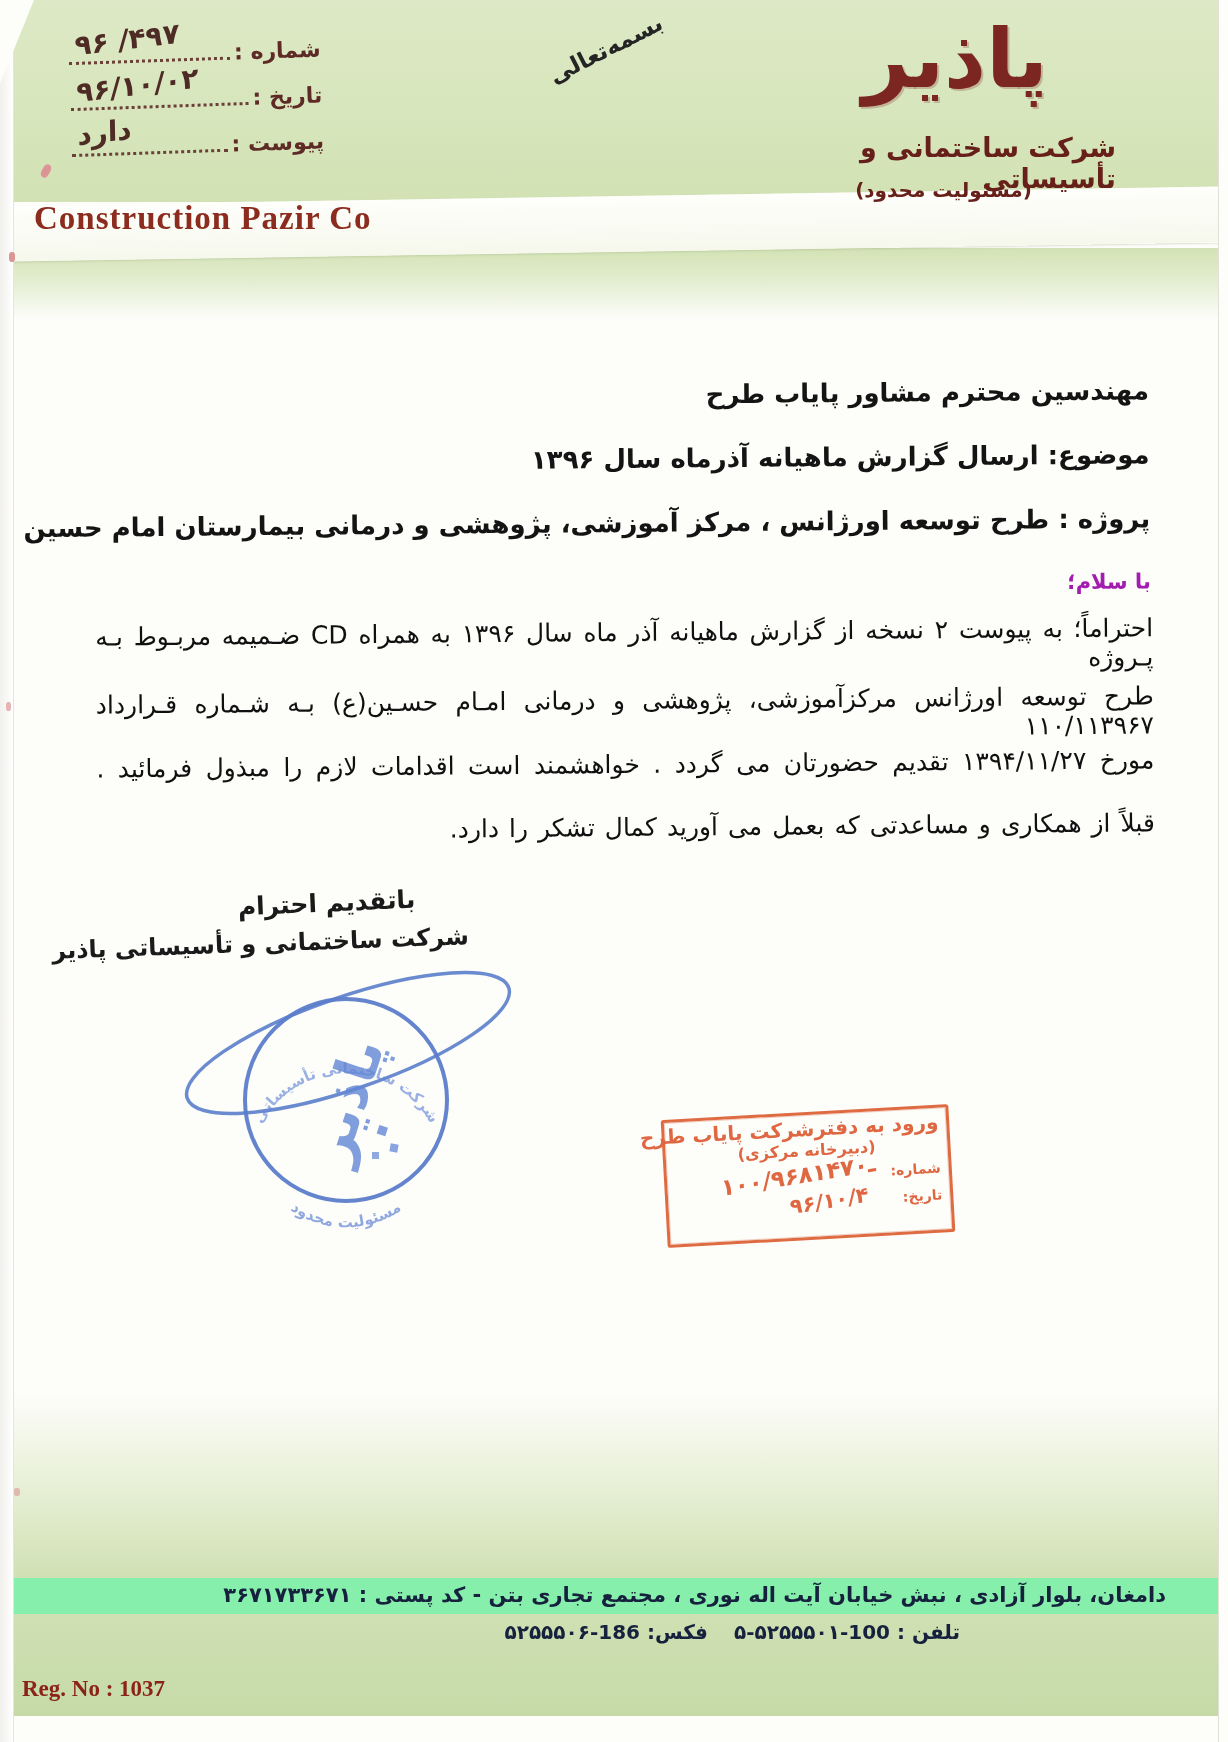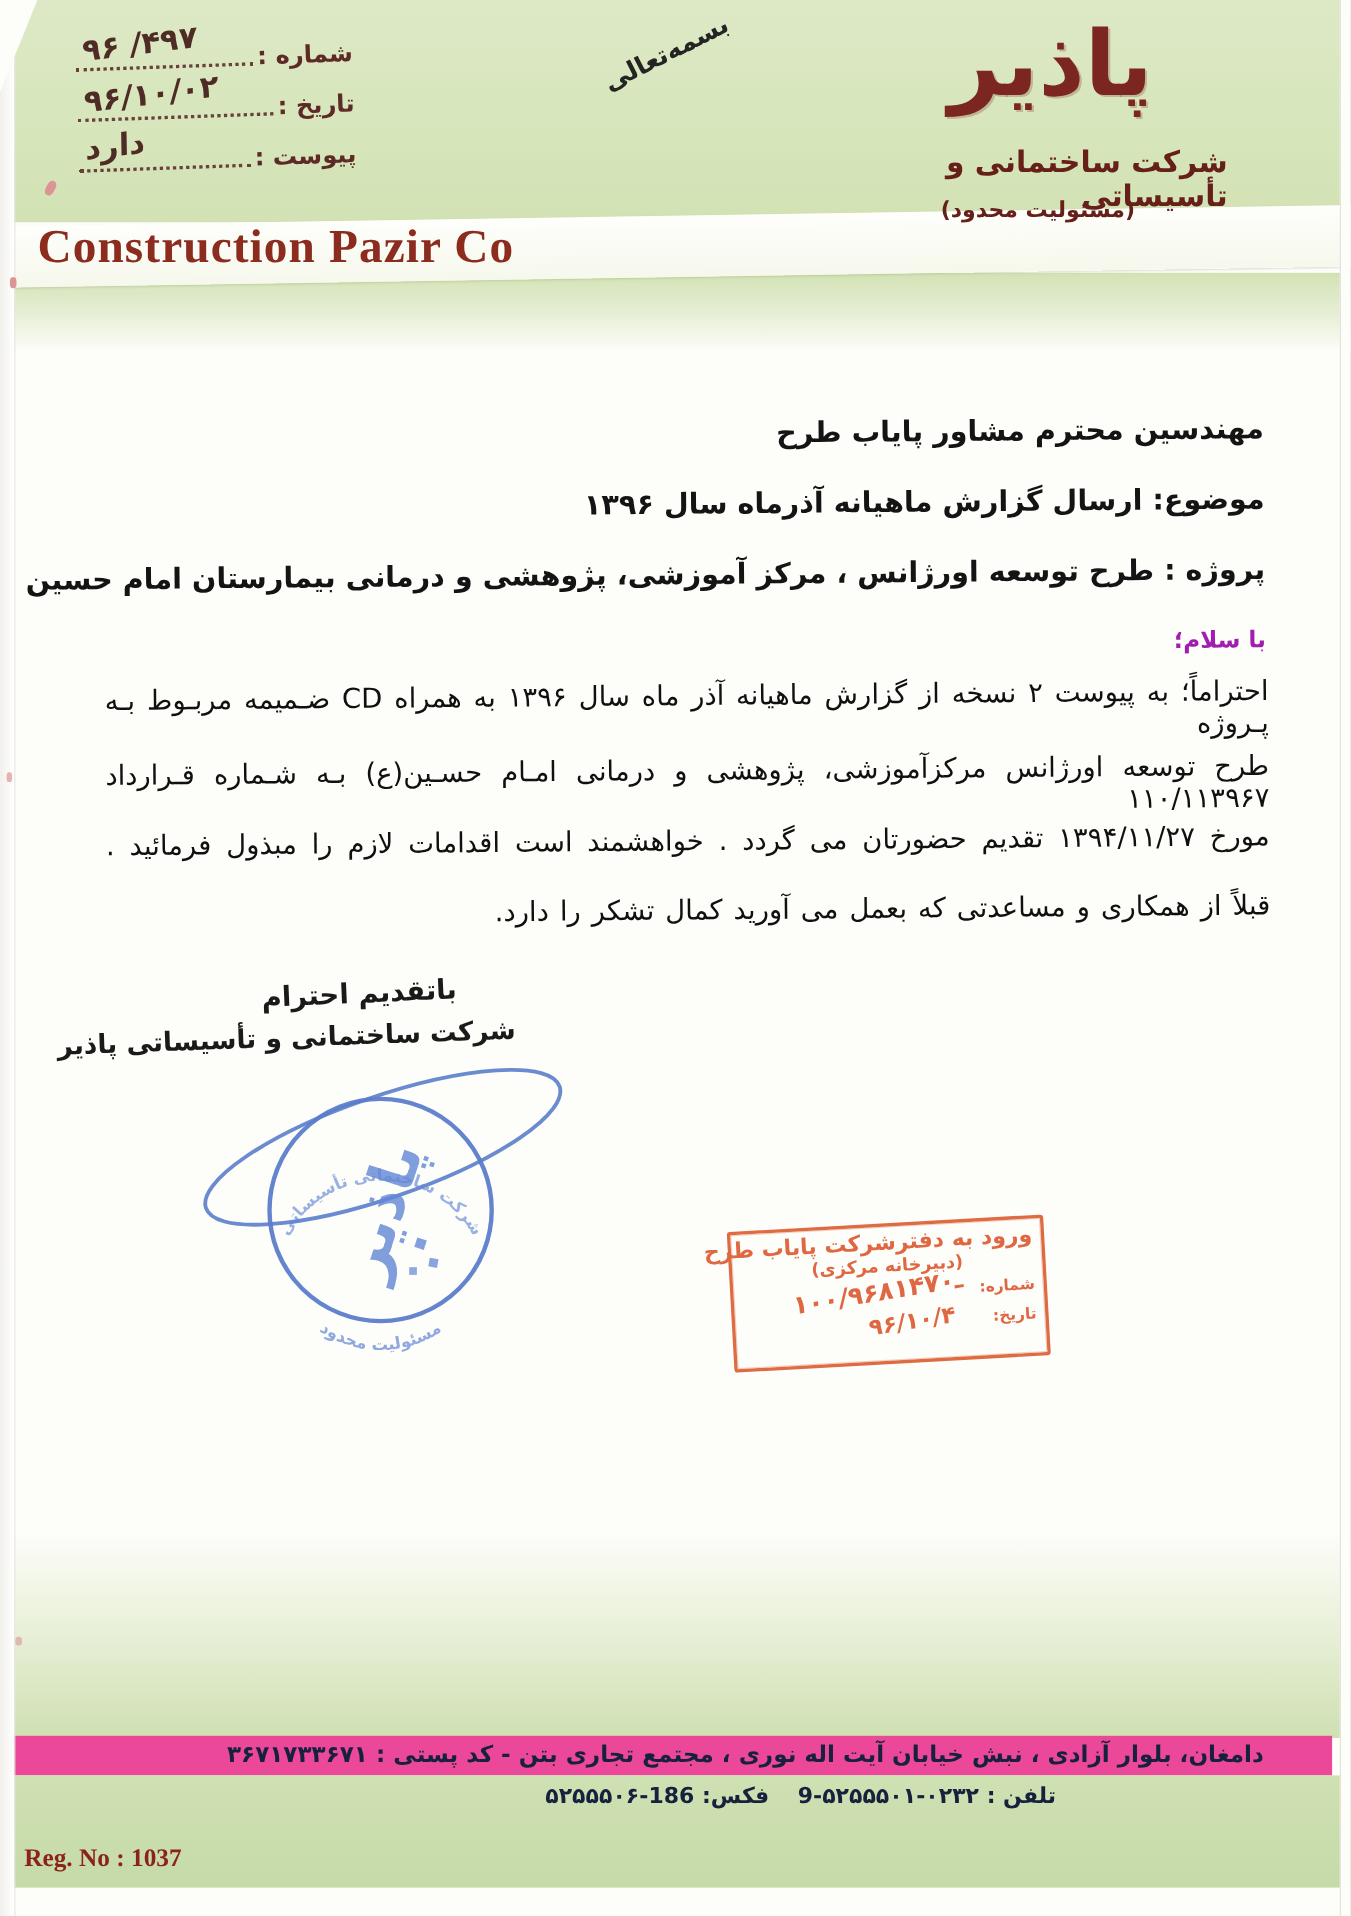--- a/index.html
+++ b/index.html
@@ -7,21 +7,21 @@
     position:relative;width:1228px;height:1742px;margin:0 auto;
     background:#fdfdfa;overflow:hidden;
     font-family:"DejaVu Sans",sans-serif;color:#1a1a1a;
   }
   .abs{position:absolute;}
 
   
   .hdr-green{left:0;right:0;top:0;height:202px;background:linear-gradient(180deg,#dde9c6 0%,#d6e5ba 65%,#d2e2b4 100%);}
   .hdr-fade{left:0;right:0;top:248px;height:72px;background:linear-gradient(180deg,#d3e2b5 0%,#e3edd0 45%,#fdfdfa 100%);}
   .hdr-white-band{left:-14px;right:-14px;top:196px;height:56px;background:linear-gradient(180deg,#fefefb 0%,#f6f8ec 100%);transform:rotate(-0.9deg);box-shadow:0 1px 2px rgba(120,140,90,.25);}
-  .latin-name{left:34px;top:200px;font-family:"Liberation Serif",serif;font-size:43px;font-weight:bold;color:#8b2c1e;letter-spacing:1px;z-index:5;}
+  .latin-name{left:34px;top:200px;font-family:"Liberation Serif",serif;font-size:33px;font-weight:bold;color:#8b2c1e;letter-spacing:1px;z-index:5;}
   .logo-fa{top:12px;right:128px;width:290px;text-align:center;font-size:82px;font-weight:bold;color:#7c2621;text-shadow:2px 2px 0 rgba(124,38,33,.25);line-height:1.15;}
   .company-line{top:132px;right:112px;width:345px;text-align:right;font-size:27px;font-weight:bold;color:#662019;direction:rtl;}
   .liability{top:178px;right:112px;width:345px;text-align:center;font-size:20px;font-weight:bold;color:#662019;direction:rtl;}
   .bismillah{left:544px;top:36px;transform:rotate(-27deg);font-size:23px;font-weight:bold;color:#242424;letter-spacing:1px;direction:rtl;}
 
   .hdr-fields{top:20px;left:56px;width:266px;transform:rotate(-2deg);}
   .f-row{position:relative;direction:rtl;display:flex;align-items:flex-end;height:46px;}
   .f-label{font-size:22px;font-weight:bold;color:#5d2a26;white-space:nowrap;}
   .f-dots{flex:1;border-bottom:3px dotted #6b4038;margin:0 4px 5px 14px;position:relative;height:10px;}
   .f-value{position:absolute;bottom:4px;left:6px;font-size:28px;font-weight:bold;color:#4e2b24;white-space:nowrap;transform:rotate(-5deg) skewX(-6deg);direction:ltr;}
@@ -43,21 +43,21 @@
   .r-line1{text-align:center;font-size:20px;font-weight:bold;white-space:nowrap;direction:rtl;}
   .r-line2{text-align:center;font-size:16px;font-weight:bold;direction:rtl;}
   .r-row{direction:rtl;display:flex;align-items:center;margin-top:2px;}
   .r-label{font-size:14px;font-weight:bold;white-space:nowrap;}
   .r-val{direction:ltr;font-weight:bold;white-space:nowrap;margin-left:auto;margin-right:14px;transform:rotate(-6deg) skewX(-6deg);}
   .r-val-num{font-size:23px;}
   .r-val-date{font-size:21px;margin-right:34px;}
 
   
   .ftr-grad{left:0;right:0;top:1392px;height:188px;background:linear-gradient(180deg,rgba(253,253,250,0) 0%,#eaf1da 45%,#cfe0b2 100%);}
-  .ftr-white{left:0;right:17px;top:1578px;height:36px;background:#ec4899;padding-left:24px;}
+  .ftr-white{left:0;right:0;top:1578px;height:36px;background:#86efac;padding-left:24px;}
   .ftr-address{line-height:34px;text-align:right;padding-right:62px;font-size:21px;font-weight:bold;color:#16213e;direction:rtl;white-space:nowrap;}
   .ftr-green2{left:0;right:0;top:1614px;height:102px;background:linear-gradient(180deg,#cfe0b2 0%,#c6daa8 100%);}
   .ftr-phone{position:absolute;top:6px;right:268px;direction:rtl;display:flex;gap:26px;font-size:20px;font-weight:bold;color:#16213e;white-space:nowrap;}
   .ftr-reg{position:absolute;top:34px;left:22px;font-family:"Liberation Serif",serif;font-size:23px;font-weight:bold;color:#8c2318;margin-top:28px;}
   .ftr-email{position:absolute;top:58px;left:8px;font-family:"Liberation Serif",serif;font-size:33px;font-weight:bold;color:#eef3de;letter-spacing:1px;
     text-shadow:2.5px 2.5px 0 #693228,1px 1px 0 #7c4a3c,-1px -1px 1px #9a6a5a;white-space:nowrap;}
 
   
   .edge-left{left:0;top:0;bottom:0;width:13px;background:linear-gradient(90deg,#f1f0ec,#ffffff);border-right:1px solid #e7e5df;z-index:40;}
   .edge-right{right:0;top:0;bottom:0;width:9px;background:#fdfdfa;border-left:1px solid #e2e0d9;z-index:40;}
@@ -146,21 +146,21 @@
       <span class="r-val r-val-date">۹۶/۱۰/۴</span>
     </div>
   </div>
 
   <div class="abs ftr-grad"></div>
   <div class="abs ftr-white">
     <div class="ftr-address">دامغان، بلوار آزادی ، نبش خیابان آیت اله نوری ، مجتمع تجاری بتن - کد پستی : ۳۶۷۱۷۳۳۶۷۱</div>
   </div>
   <div class="abs ftr-green2">
     <div class="ftr-phone">
-      <span>تلفن : ۰۲۳۲-۵۲۵۵۵۰۱-9</span>
+      <span>تلفن : 100-۵۲۵۵۵۰۱-۵</span>
       <span>فکس: 186-۵۲۵۵۵۰۶</span>
     </div>
     <div class="ftr-reg">Reg. No : 1037</div>
   </div>
 
   <div class="abs edge-left"></div>
   <div class="abs edge-right"></div>
   <div class="abs corner-wedge"></div>
   <div class="speck" style="left:42px;top:164px;width:8px;height:14px;transform:rotate(28deg);"></div>
   <div class="speck" style="left:9px;top:252px;width:6px;height:10px;"></div>

